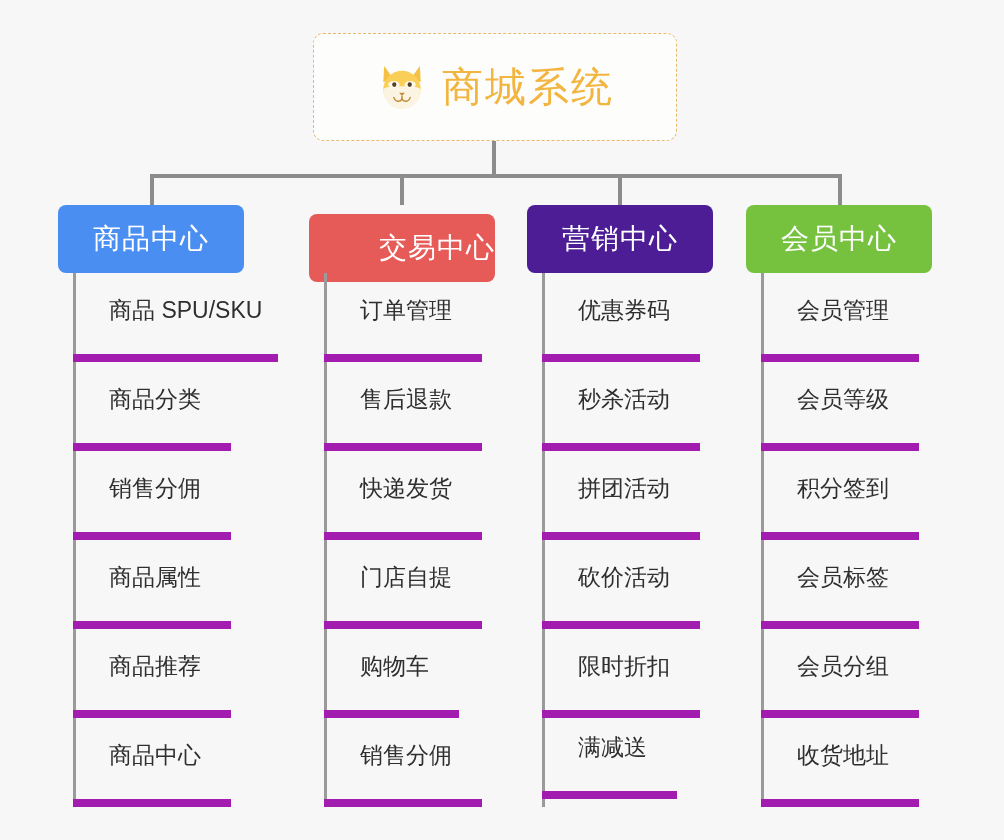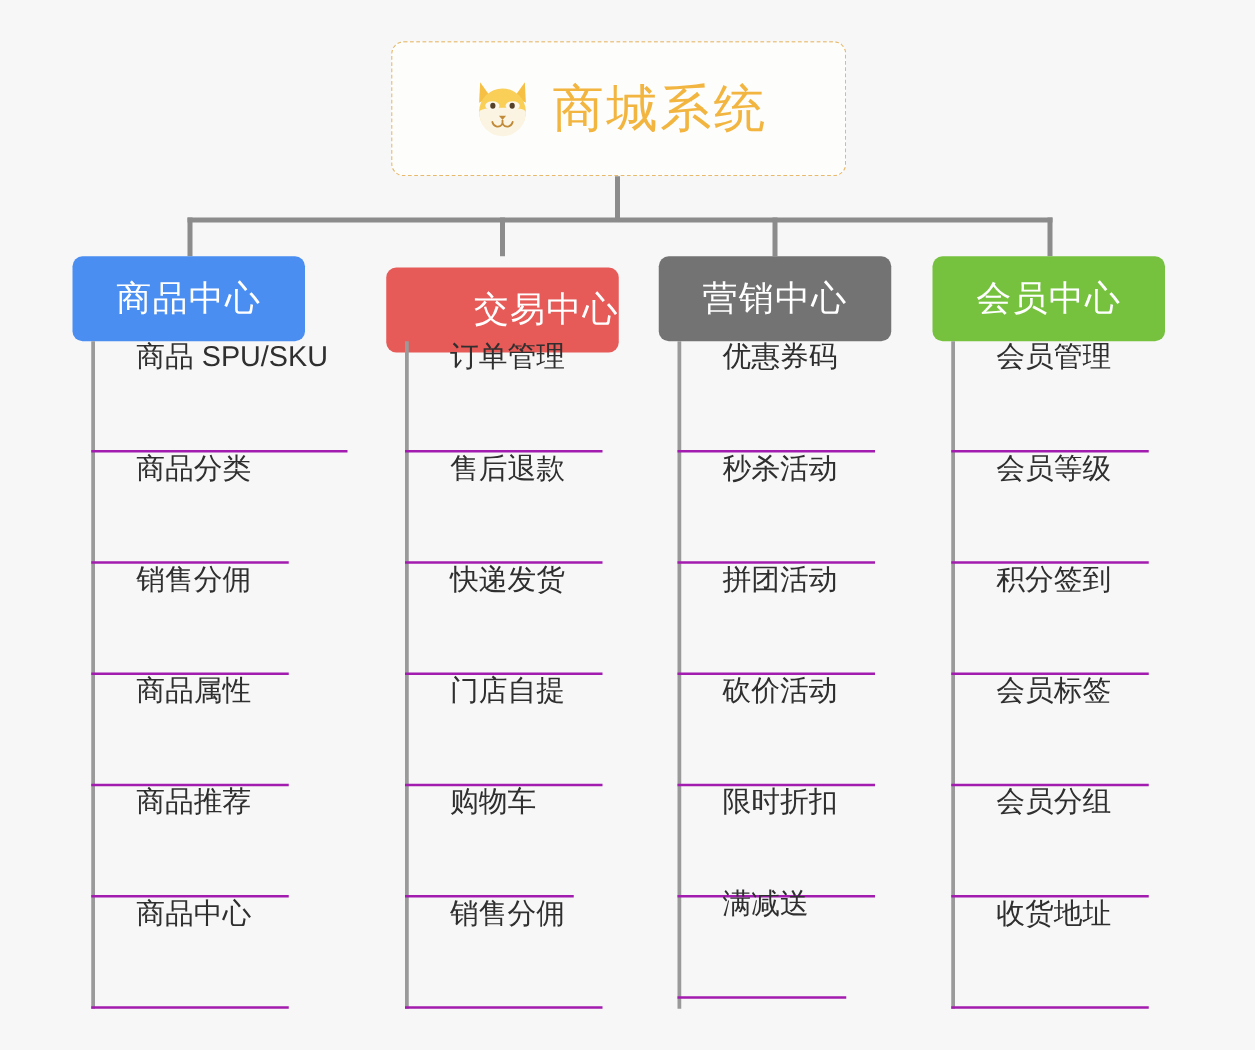--- a/index.html
+++ b/index.html
@@ -82,22 +82,22 @@
     top: 0;
     width: 3px;
     background: #9a9a9a;
   }
   .leaf {
     position: absolute;
     left: 0;
     height: 89px;
     box-sizing: border-box;
     display: flex;
-    align-items: flex-start;
-    border-bottom: 2px solid #a21caf;
+    align-items: center;
+    border-bottom: 8px solid #a21caf;
   }
   .leaf-label {
     font-size: 23px;
     color: #2f2f2f;
     white-space: nowrap;
     padding: 0 10px 5px 36px;
     line-height: 1.1;
   }
 </style>
 </head>
@@ -131,21 +131,21 @@
   <div class="conn" style="left:400px; top:174px; width:4px; height:31px;"></div>
   <div class="conn" style="left:618px; top:174px; width:4px; height:31px;"></div>
   <div class="conn" style="left:838px; top:174px; width:4px; height:31px;"></div>
 
   <div class="cat-box" style="left:58px; top:205px; width:186px; background:#4a8ef2;">
     <span>商品中心</span>
   </div>
   <div class="cat-box" style="left:309px; top:214px; width:186px; background:#e65a58;justify-content:flex-end;">
     <span>交易中心</span>
   </div>
-  <div class="cat-box" style="left:527px; top:205px; width:186px; background:#737373;">
+  <div class="cat-box" style="left:527px; top:205px; width:186px; background:#4c1d95;">
     <span>营销中心</span>
   </div>
   <div class="cat-box" style="left:746px; top:205px; width:186px; background:#76c23f;">
     <span>会员中心</span>
   </div>
 
   <div class="branch" style="left:73px;">
     <div class="spine" style="height:534px;"></div>
     <div class="leaf" style="top:0px;   width:205px;">
         <span class="leaf-label">商品 SPU/SKU</span>

